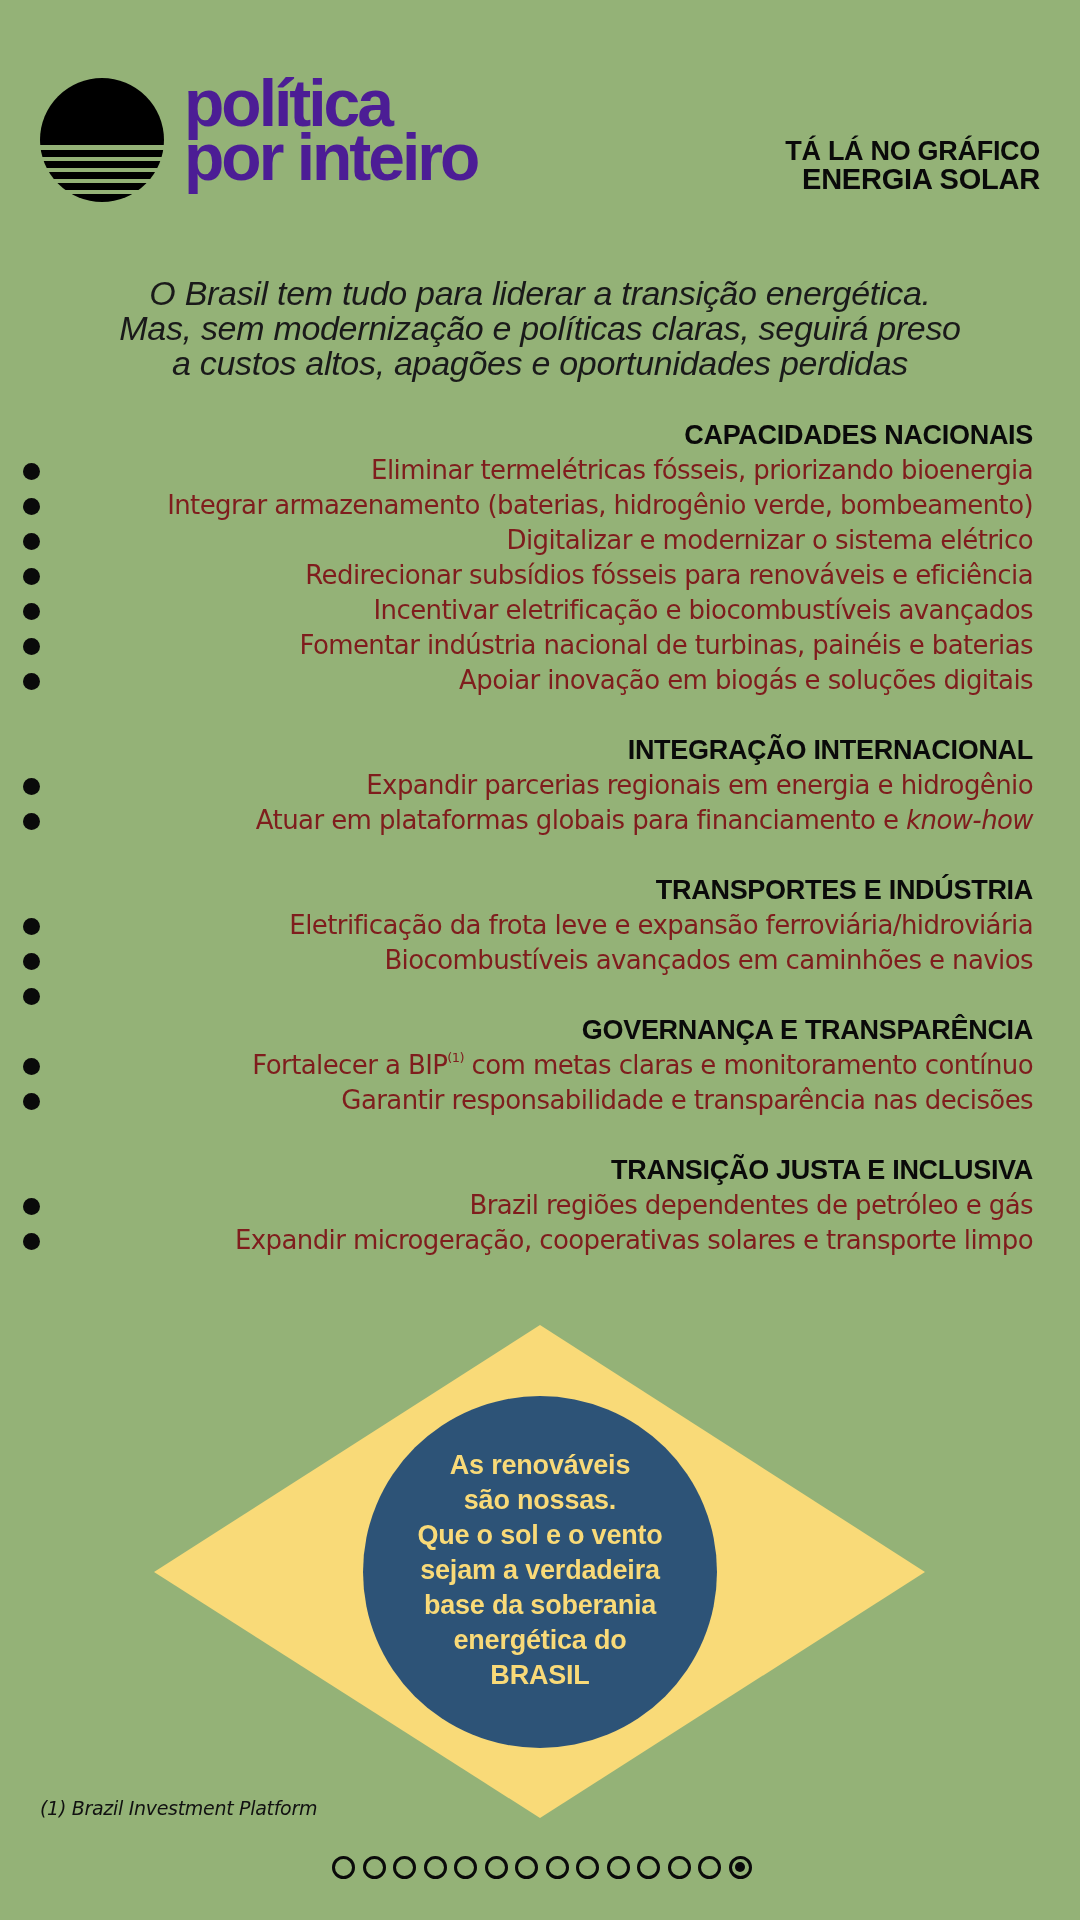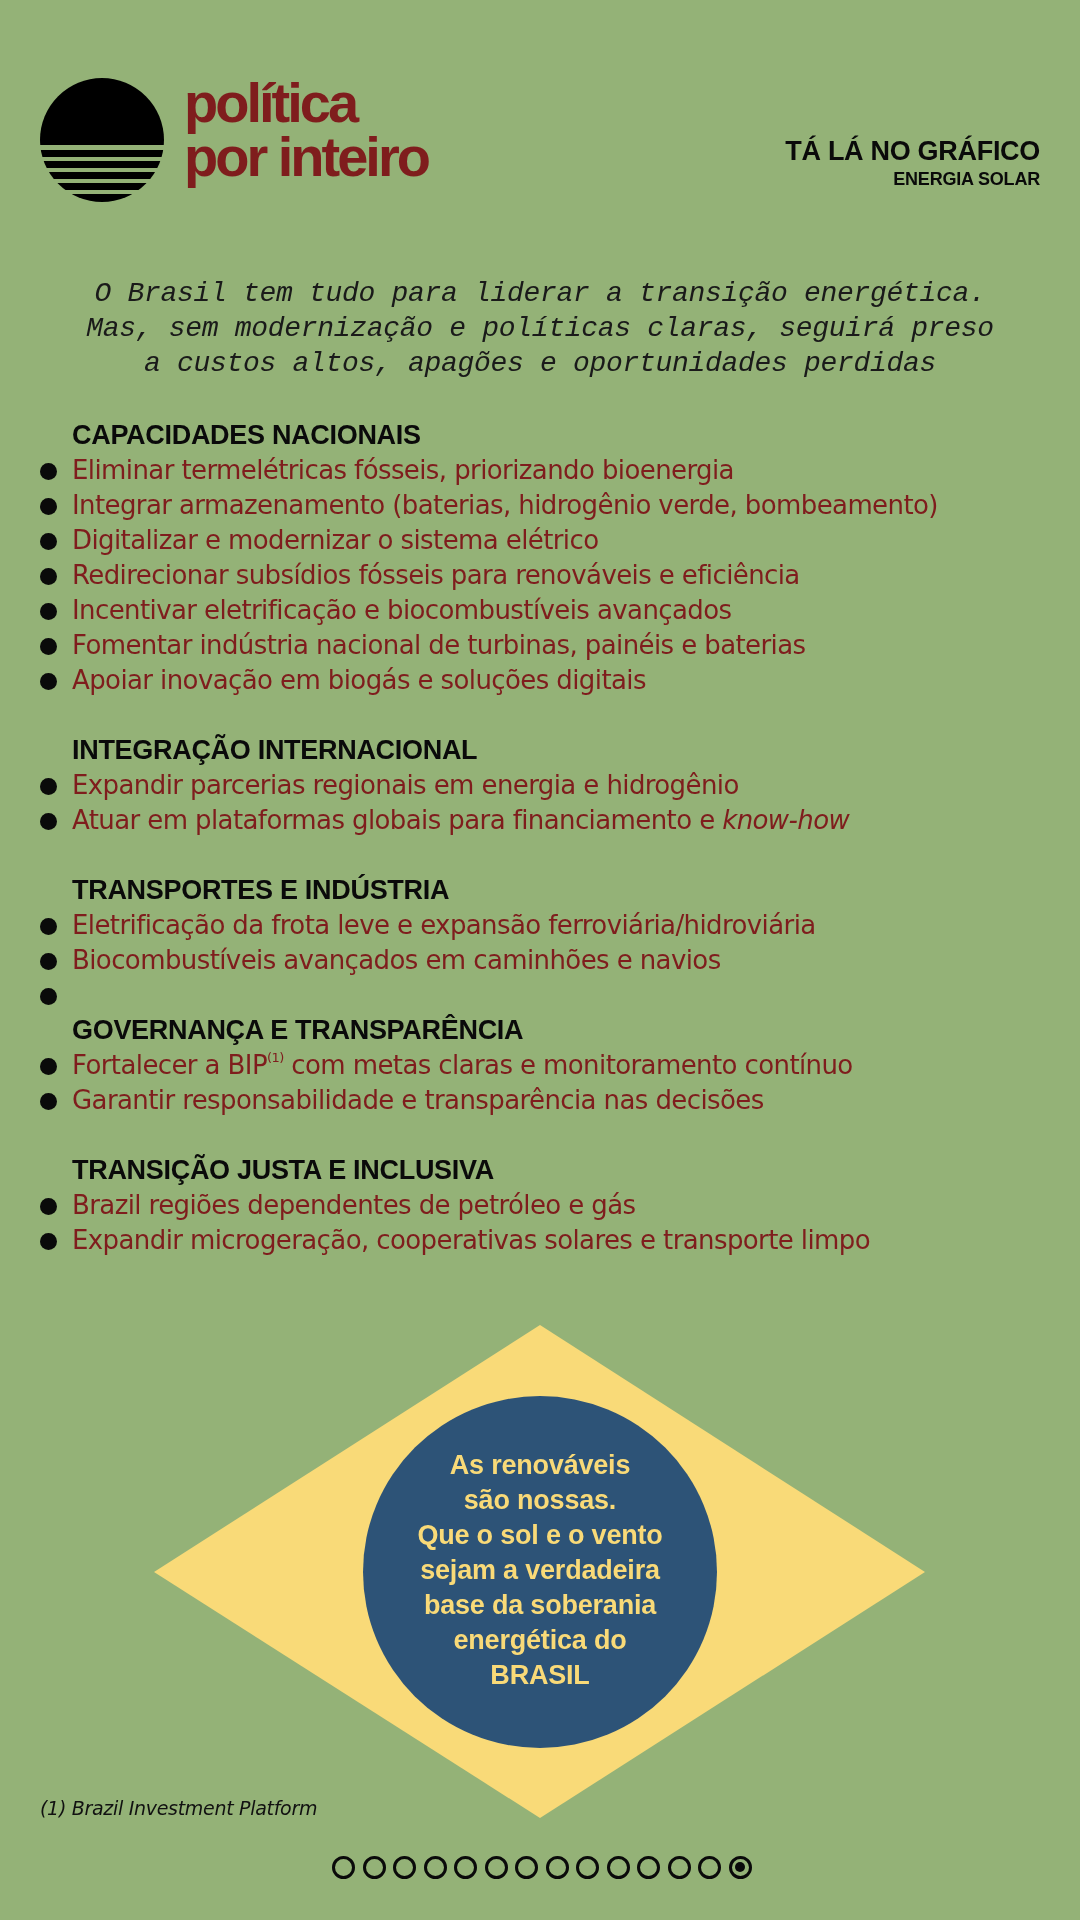--- a/index.html
+++ b/index.html
@@ -8,39 +8,39 @@
       background: #94B277;
       font-family: "Liberation Sans", "DejaVu Sans", sans-serif;
       color: #0a0a0a;
       position: relative;
     }
     .header { position: absolute; left: 0; top: 0; width: 1080px; height: 230px; }
     .logo-mark { position: absolute; left: 40px; top: 78px; width: 124px; height: 124px; }
     .logo-text {
       position: absolute; left: 184px; top: 76px;
       font-family: "Liberation Sans", sans-serif;
-      font-weight: 700; font-size: 56px; line-height: 54px;
-      letter-spacing: -3px; color: #7f1d1d;
+      font-weight: 700; font-size: 66px; line-height: 54px;
+      letter-spacing: -3px; color: #4c1d95;
     }
     .logo-text span { display: block; }
     .series {
       position: absolute; right: 40px; top: 136px; text-align: right;
       font-family: "Liberation Sans", sans-serif; font-weight: 700; color: #0a0a0a;
     }
     .series .t1 { font-size: 27px; line-height: 30px; letter-spacing: -0.3px; }
-    .series .t2 { font-size: 18px; line-height: 26px; letter-spacing: -0.2px; }
+    .series .t2 { font-size: 29px; line-height: 26px; letter-spacing: -0.2px; }
 
     .intro {
       position: absolute; left: 0; top: 276px; width: 1080px; text-align: center;
-      font-family: Liberation Mono, monospace; font-style: italic;
-      font-size: 28px; line-height: 35px; color: #1a1a1a; letter-spacing: -0.3px;
+      font-family: Liberation Sans, sans-serif; font-style: italic;
+      font-size: 34px; line-height: 35px; color: #1a1a1a; letter-spacing: -0.3px;
     }
     .intro span { display: block; }
 
-    .sections { position: absolute; left: 40px; top: 418px; width: 1010px; }
+    .sections { position: absolute; left: 23px; top: 418px; width: 1010px; text-align: right; }
     .section { margin-bottom: 35px; }
     .section-title {
       padding-left: 32px;
       font-family: "Liberation Sans", sans-serif; font-weight: 700;
       font-size: 27px; line-height: 35px; letter-spacing: -0.3px; color: #0a0a0a;
     }
     .item {
       position: relative; padding-left: 32px;
       font-family: "DejaVu Sans", sans-serif;
       font-size: 26px; line-height: 35px; letter-spacing: -0.6px; color: #7f1d1d;

